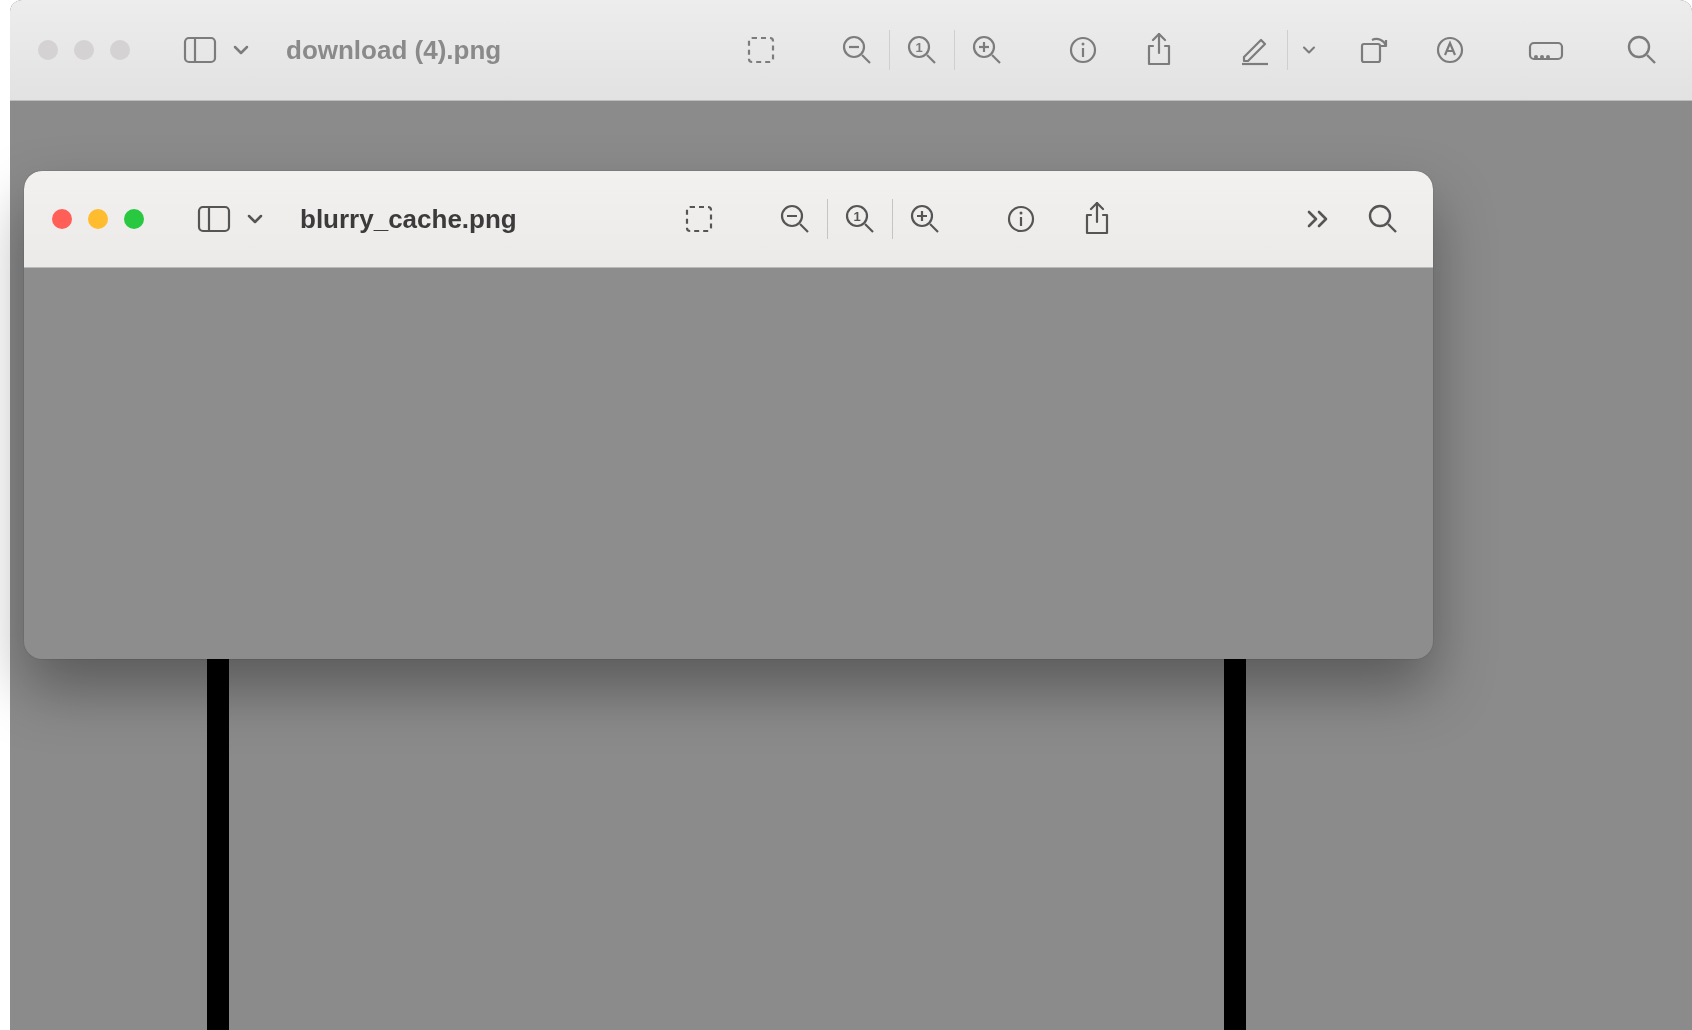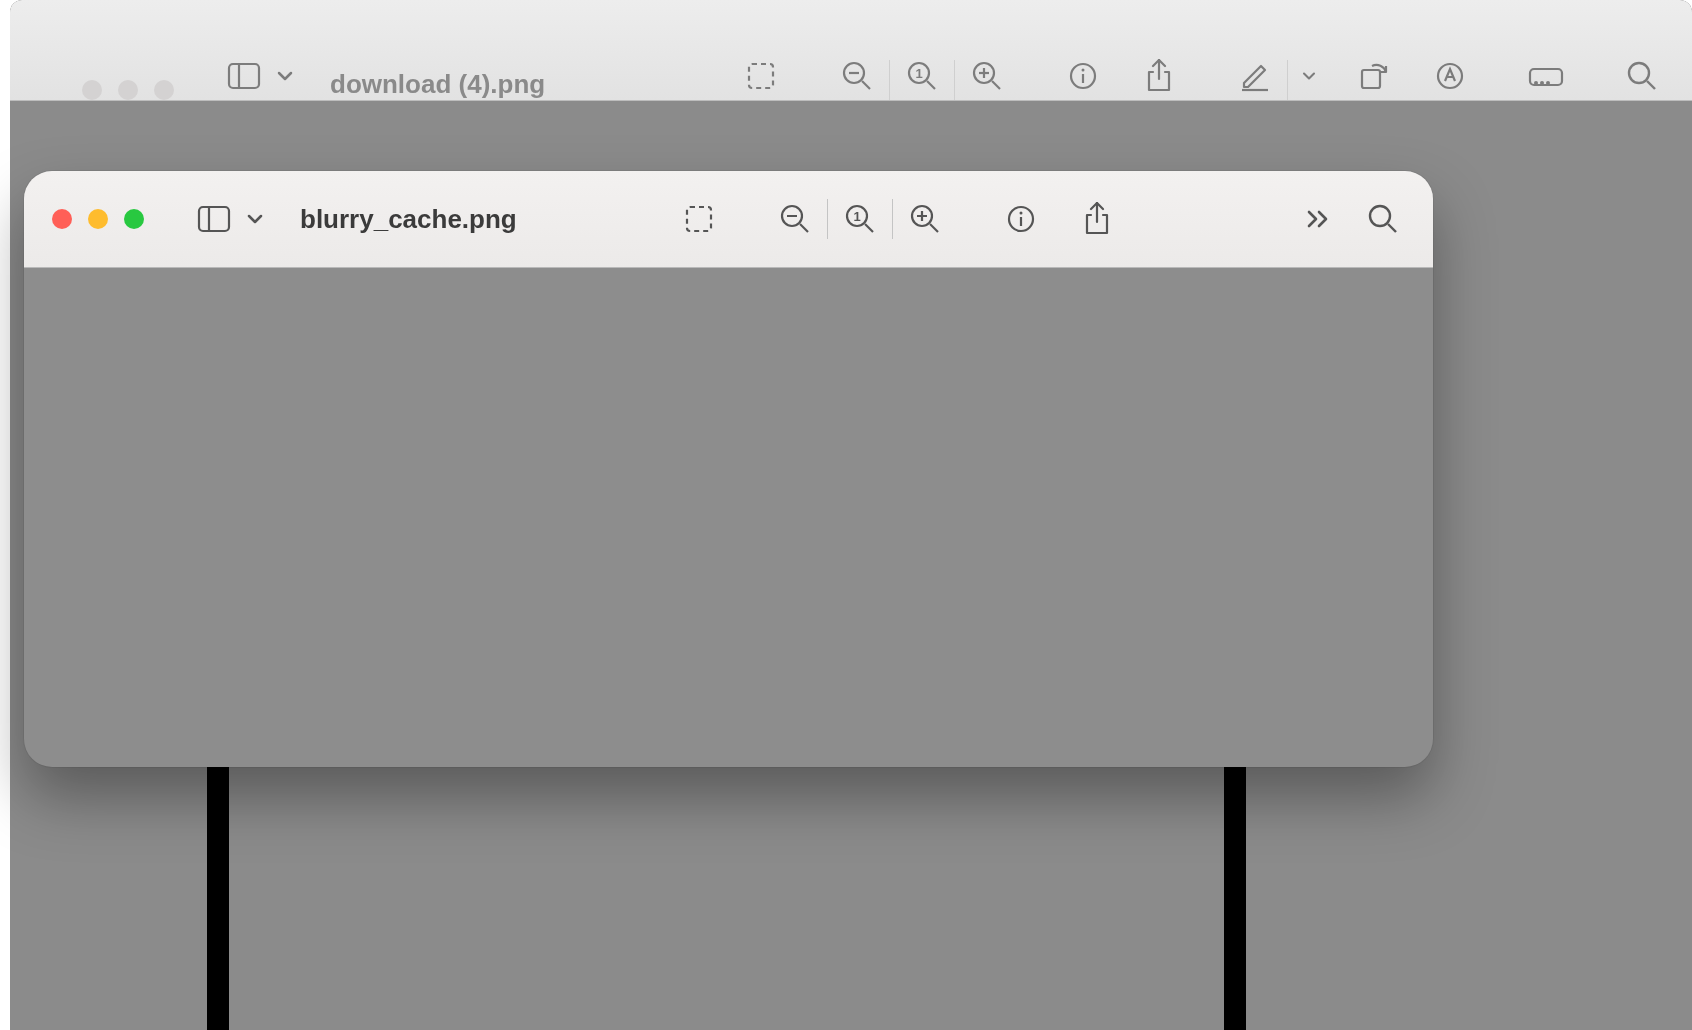--- a/index.html
+++ b/index.html
@@ -23,24 +23,23 @@
     border-top-right-radius: 12px;
     overflow: hidden;
   }
   .back-toolbar {
     position: absolute;
     left: 0; top: 0; right: 0;
     height: 100px;
     background: linear-gradient(#ededed,#e2e2e2);
     border-bottom: 1px solid #bdbdbd;
     display: flex;
-    align-items: flex-end;
+    align-items: center;
     border-top-left-radius: 12px;
     border-top-right-radius: 12px;
-    padding-left: 44px;
   }
   .traffic-lights {
     display: flex;
     gap: 16px;
     margin-left: 28px;
     align-items: center;
   }
   .traffic-light {
     width: 20px; height: 20px; border-radius: 50%;
     background: #c9c7c7;
@@ -76,23 +75,23 @@
     color: #3b3b3b;
     font-weight: 700;
   }
 
   
   .front-window {
     position: absolute;
     left: 24px;
     top: 171px;
     width: 1409px;
-    height: 596px;
+    height: 488px;
     background: #8d8d8d;
-    border-radius: 28px;
+    border-radius: 18px;
     box-shadow: 0 30px 60px rgba(0,0,0,0.35), 0 0 0 1px rgba(0,0,0,0.05);
     overflow: hidden;
   }
   .front-toolbar {
     position: absolute;
     left: 0; top: 0; right: 0;
     height: 96px;
     background: linear-gradient(#f3f1f0,#eceae9);
     border-bottom: 1px solid #b9b9b9;
     display: flex;

